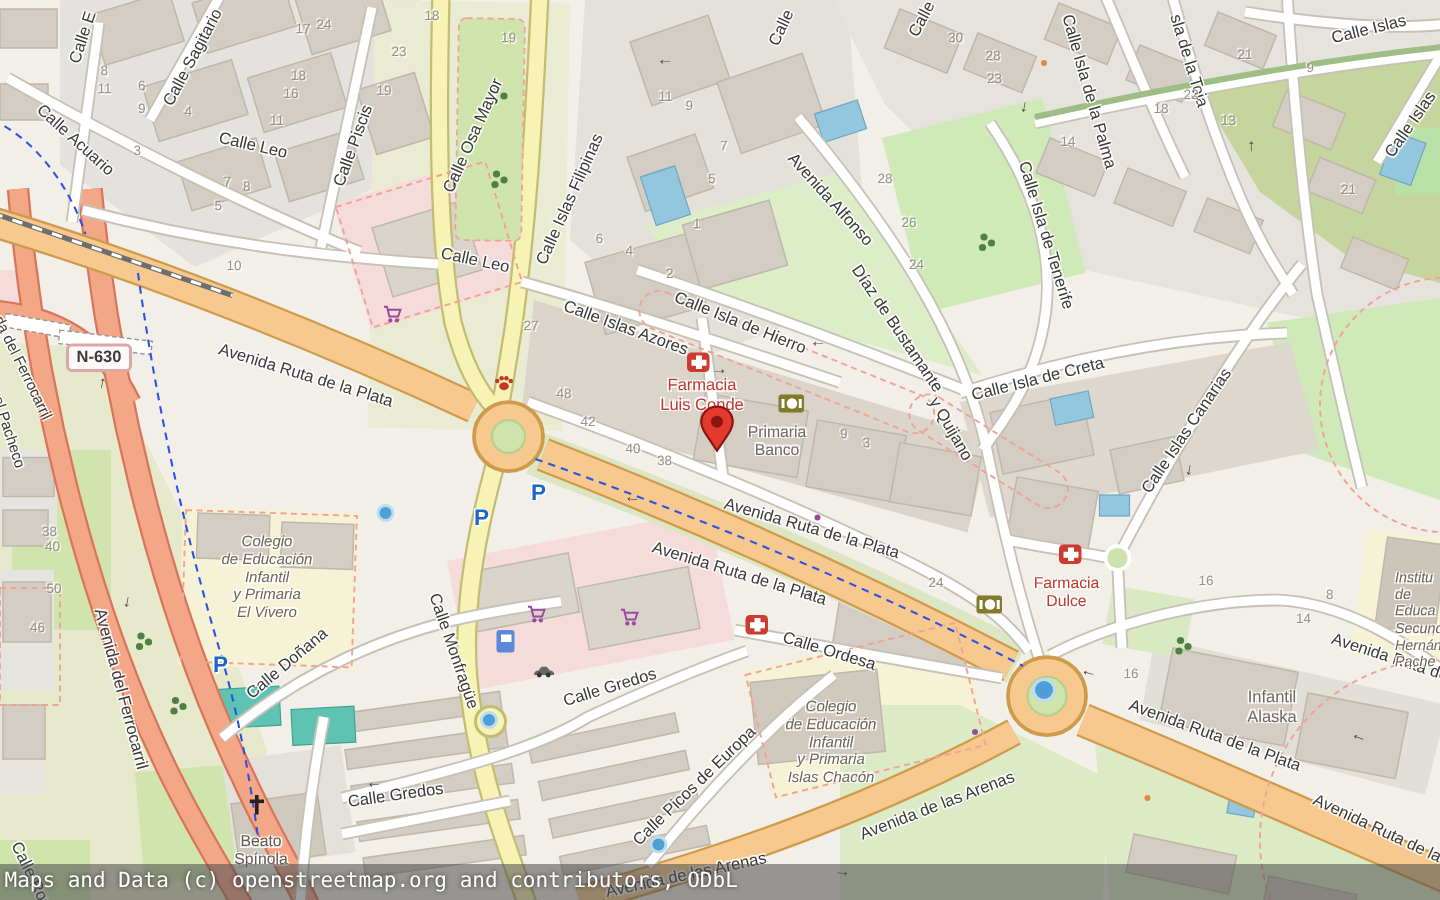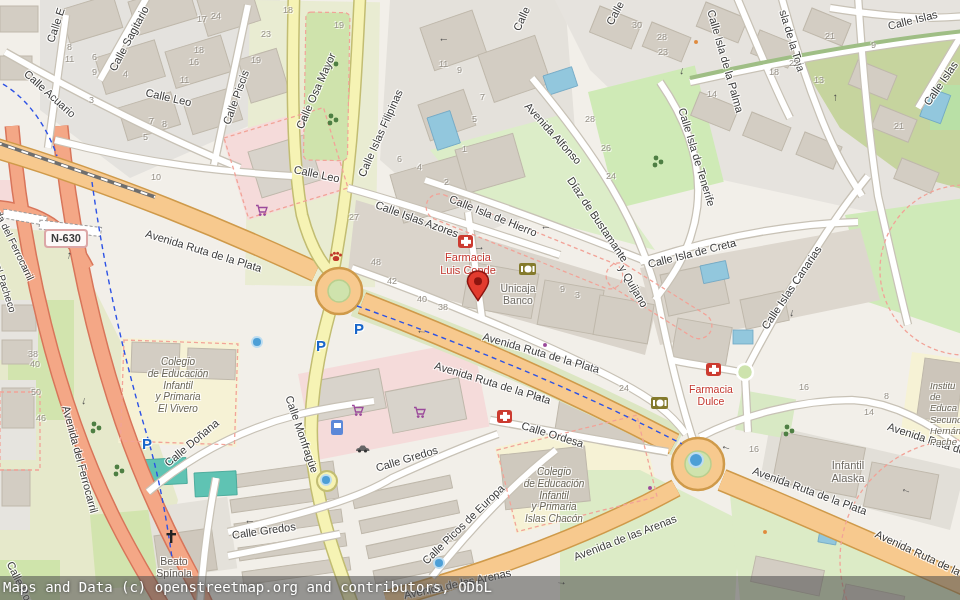--- a/index.html
+++ b/index.html
@@ -337,21 +337,21 @@
 <div class="st" style="left:404px;top:589px;transform:rotate(-12deg)">Avenida de las Arenas</div>
 <div class="st" style="left:10px;top:556px;transform:rotate(64deg)">Calle Roa</div>
 <div class="st" style="left:516px;top:24px;transform:rotate(-65deg)">Calle</div>
 <div class="st" style="left:609px;top:18px;transform:rotate(-62deg)">Calle</div>
 
 <div class="poi red" style="left:420px;top:251px;width:96px">
   <div>Farmacia</div>
   <div>Luis Conde</div>
 </div>
 <div class="poi gray" style="left:488px;top:282px;width:60px">
-  <div>Unicaja</div>
+  <div>Primaria</div>
   <div>Banco</div>
 </div>
 <div class="poi red" style="left:680px;top:383px;width:62px;font-size:10.5px">
   <div>Farmacia</div>
   <div>Dulce</div>
 </div>
 <div class="poi gray" style="left:148px;top:555px;width:52px;color:#5f5b55">
   <div>Beato</div>
   <div>Spínola</div>
 </div>
@@ -423,21 +423,21 @@
 <span class="num" style="left:438px;top:302px">38</span>
 <span class="num" style="left:560px;top:284px">9</span>
 <span class="num" style="left:575px;top:290px">3</span>
 <span class="num" style="left:619px;top:383px">24</span>
 <span class="num" style="left:799px;top:382px">16</span>
 <span class="num" style="left:864px;top:407px">14</span>
 <span class="num" style="left:749px;top:444px">16</span>
 <span class="num" style="left:28px;top:349px">38</span>
 <span class="num" style="left:30px;top:359px">40</span>
 <span class="num" style="left:31px;top:387px">50</span>
-<span class="num" style="left:36px;top:413px">46</span>
+<span class="num" style="left:20px;top:413px">46</span>
 <span class="num" style="left:884px;top:391px">8</span>
 <span class="num" style="left:444px;top:177px">2</span>
 <span class="num" style="left:397px;top:154px">6</span>
 <span class="num" style="left:417px;top:162px">4</span>
 <span class="num" style="left:462px;top:144px">1</span>
 <span class="num" style="left:871px;top:40px">9</span>
 
 <span class="ar" style="left:438px;top:36px;transform:rotate(180deg)">→</span>
 <span class="ar" style="left:474px;top:241px">→</span>
 <span class="ar" style="left:540px;top:224px;transform:rotate(180deg)">→</span>

